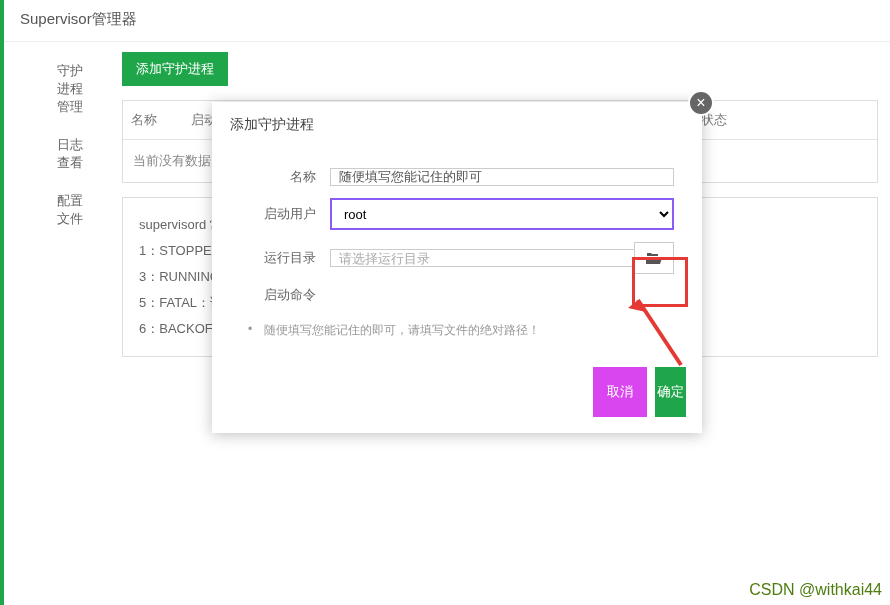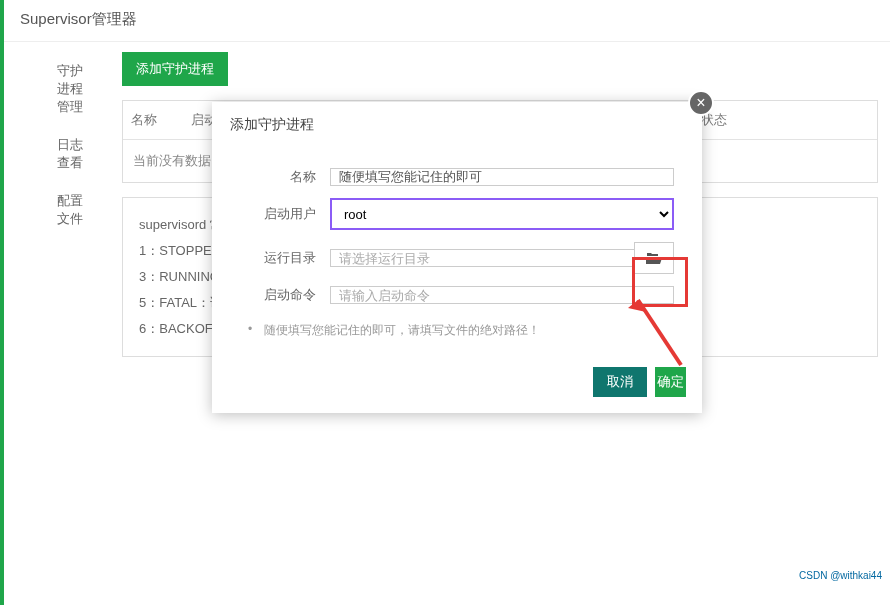--- a/index.html
+++ b/index.html
@@ -72,23 +72,23 @@
     .info-box {
       margin-top: 14px;
       border: 1px solid #ddd;
       padding: 14px 16px;
       color: #666;
       font-size: 13px;
       line-height: 2;
     }
     .watermark {
       position: absolute;
-      bottom: 24px; right: 8px;
-      color: #0369a1;
-      font-size: 10px;
+      bottom: 6px; right: 8px;
+      color: #4d7c0f;
+      font-size: 16px;
     }
 
     
     .modal {
       position: absolute;
       left: 212px; top: 102px;
       width: 490px;
       background: #fff;
       box-shadow: 0 2px 14px rgba(0,0,0,.25);
       z-index: 50;
@@ -172,22 +172,22 @@
       position: absolute; left: 8px; top: 6px;
       color: #999;
     }
     .modal-footer {
       display: flex;
       justify-content: flex-end;
       gap: 8px;
       padding: 12px 16px 16px 16px;
     }
     .btn-cancel {
-      background: #0f766e; color: #fff; border: none;
-      padding: 6px 14px; cursor: pointer;
+      background: #d946ef; color: #fff; border: none;
+      padding: 16px 14px; cursor: pointer;
     }
     .btn-ok {
       background: #1fa64a; color: #fff; border: none;
       padding: 6px 2px; cursor: pointer;
     }
     
     .arrow {
       position: absolute;
       left: 626px; top: 290px;
       width: 60px; height: 80px;
@@ -263,21 +263,20 @@
       <input class="form-control" placeholder="请选择运行目录" style="">
       <div class="dir-btn">
         <svg width="16" height="14" viewBox="0 0 16 14">
             <path fill="#555" d="M1 2h4l1 1h6v2H1V2zm-1 4h14l2-0v1l-2 6H0V6z"></path>
           </svg>
       </div>
     </div>
 
     <div class="form-row">
       <div class="form-label">启动命令</div>
-      <input class="form-control" placeholder="请输入启动命令" style="">
     </div>
 
     <div class="hint">随便填写您能记住的即可，请填写文件的绝对路径！</div>
   </div>
 
   <div class="modal-footer">
     <button class="btn-cancel">取消</button>
     <button class="btn-ok">确定</button>
   </div>
 

